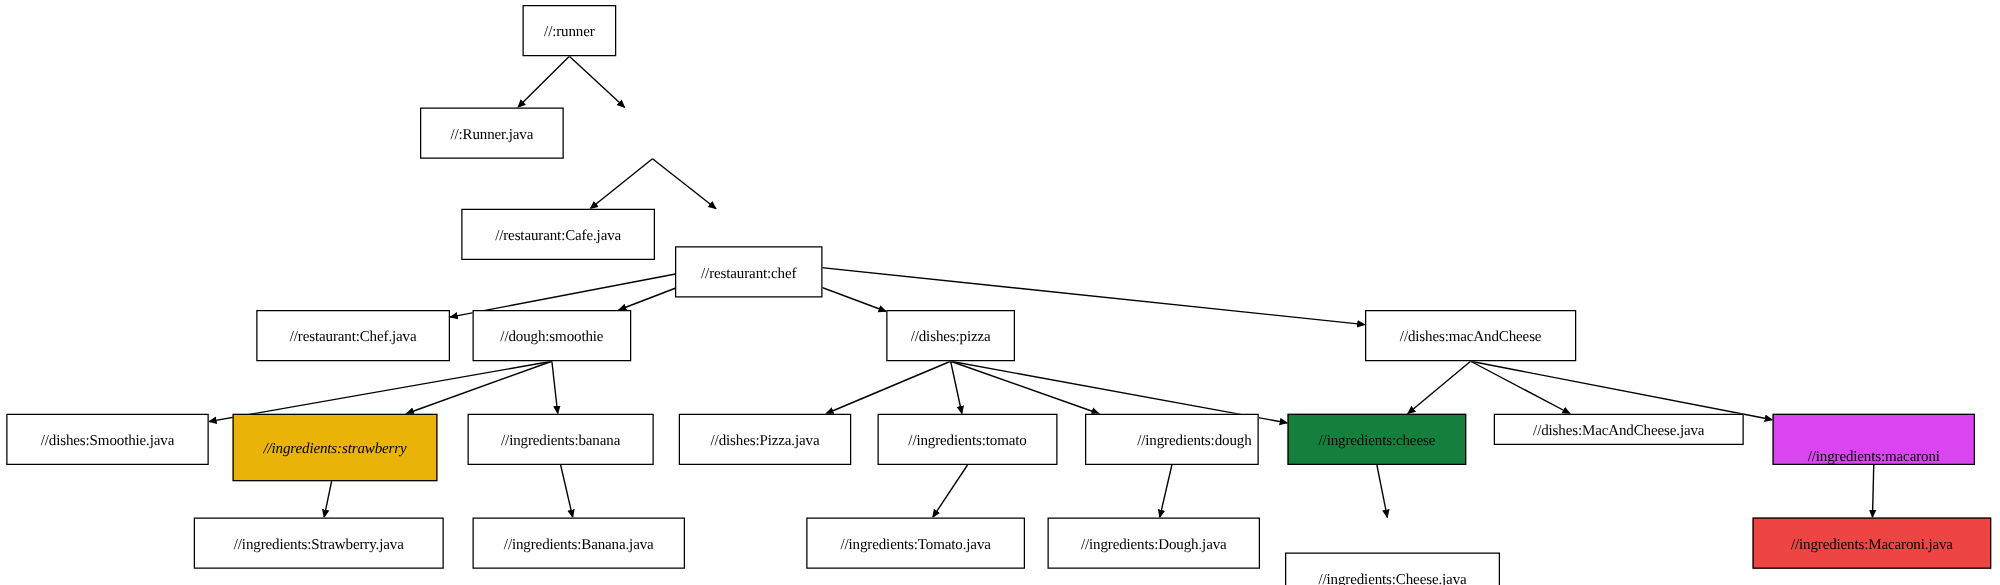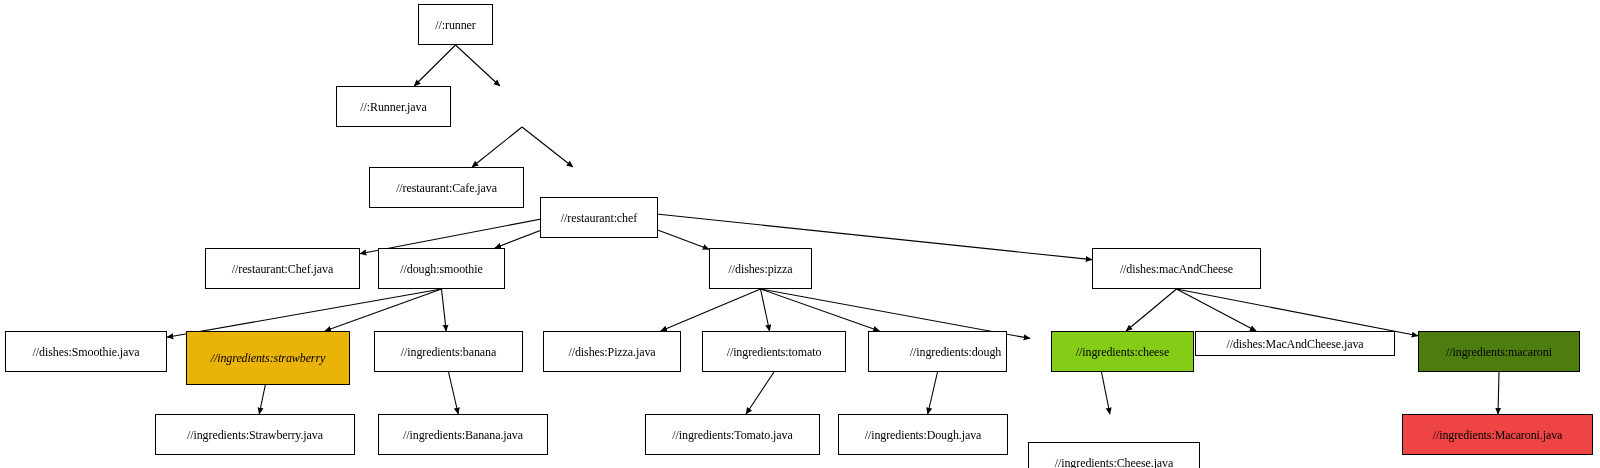--- a/index.html
+++ b/index.html
@@ -118,27 +118,27 @@
       </div>
       <div class="node" style="left: 543px; top: 331px; width: 138px; height: 41px; background: rgb(255, 255, 255); border-color: rgb(0, 0, 0);">
         <span class="node-label">//dishes:Pizza.java</span>
       </div>
       <div class="node" style="left: 702px; top: 331px; width: 144px; height: 41px; background: rgb(255, 255, 255); border-color: rgb(0, 0, 0);">
         <span class="node-label">//ingredients:tomato</span>
       </div>
       <div class="node" style="left: 868px; top: 331px; width: 139px; height: 41px; background: rgb(255, 255, 255); border-color: rgb(0, 0, 0); padding-left: 36px;">
         <span class="node-label">//ingredients:dough</span>
       </div>
-      <div class="node" style="left: 1030px; top: 331px; width: 143px; height: 41px; background: #84cc16; border-color: rgb(0, 0, 0); margin-left: 21px;">
+      <div class="node" style="left: 1030px; top: 331px; width: 143px; height: 41px; background: #15803d; border-color: rgb(0, 0, 0);">
         <span class="node-label">//ingredients:cheese</span>
       </div>
       <div class="node" style="left: 1195px; top: 331px; width: 200px; height: 25px; background: rgb(255, 255, 255); border-color: rgb(0, 0, 0);">
         <span class="node-label">//dishes:MacAndCheese.java</span>
       </div>
-      <div class="node" style="left: 1418px; top: 331px; width: 162px; height: 41px; background: #4d7c0f; border-color: rgb(0, 0, 0);">
+      <div class="node" style="left: 1418px; top: 331px; width: 162px; height: 41px; background: #d946ef; border-color: rgb(0, 0, 0); align-items: flex-end;">
         <span class="node-label">//ingredients:macaroni</span>
       </div>
       <div class="node" style="left: 155px; top: 414px; width: 200px; height: 41px; background: rgb(255, 255, 255); border-color: rgb(0, 0, 0);">
         <span class="node-label">//ingredients:Strawberry.java</span>
       </div>
       <div class="node" style="left: 378px; top: 414px; width: 170px; height: 41px; background: rgb(255, 255, 255); border-color: rgb(0, 0, 0);">
         <span class="node-label">//ingredients:Banana.java</span>
       </div>
       <div class="node" style="left: 645px; top: 414px; width: 175px; height: 41px; background: rgb(255, 255, 255); border-color: rgb(0, 0, 0);">
         <span class="node-label">//ingredients:Tomato.java</span>

